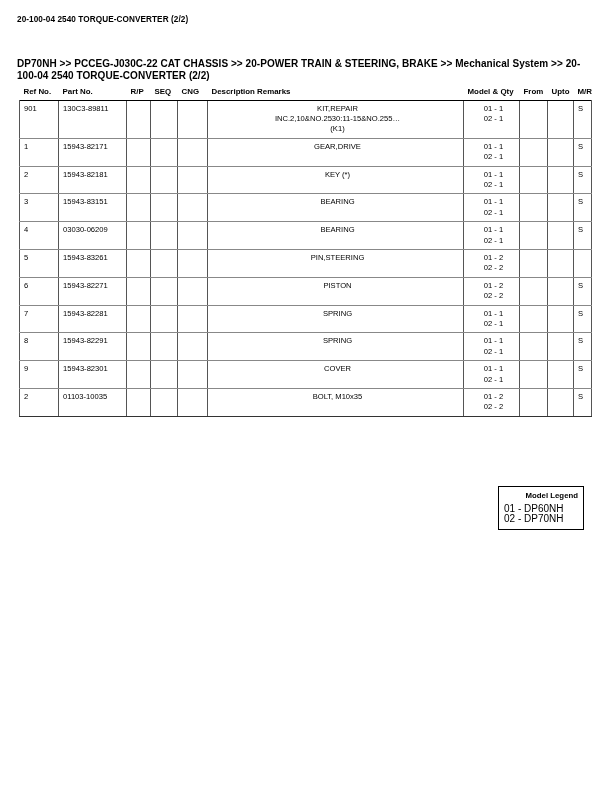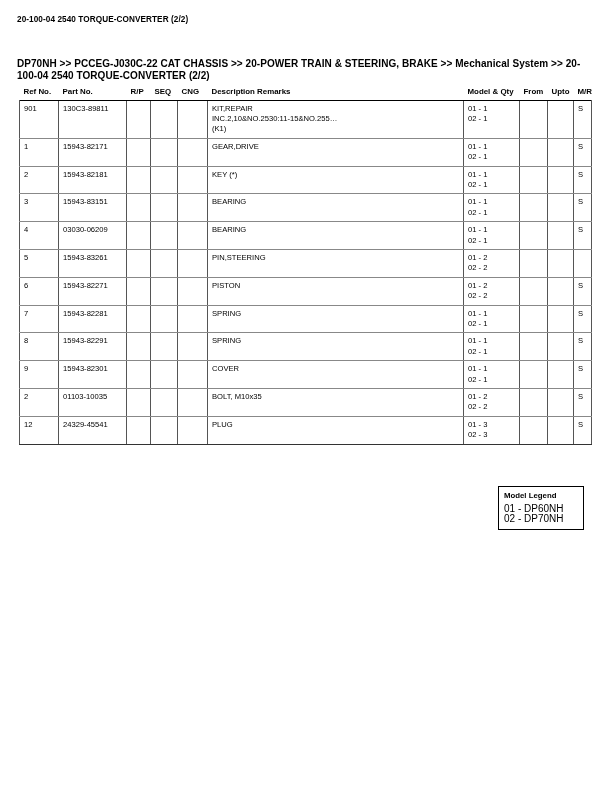--- a/index.html
+++ b/index.html
@@ -82,21 +82,21 @@
     line-height: 10.4px;
     height: 10px;
   }
   table.parts td.last-col {
     border-right: 0.8px solid #555;
   }
   table.parts tbody tr:last-child > td {
     border-bottom: 1.1px solid #333;
   }
 
-  .cellline { display: block; white-space: nowrap; }
+  .cellline { display: block; white-space: nowrap; text-align: center; }
   .mr-cell { text-align: left; padding-left: 5px; }
 
   
   col.c-ref   { width: 39px; }
   col.c-part  { width: 68px; }
   col.c-rp    { width: 24px; }
   col.c-seq   { width: 27px; }
   col.c-cng   { width: 30px; }
   col.c-desc  { width: 256px; }
   col.c-model { width: 56px; }
@@ -110,21 +110,21 @@
     left: 498px;
     top: 486px;
     width: 74px;
     border: 0.9px solid #000;
     padding: 4px 5px 5px 5px;
     background: #fff;
   }
   .legend-title {
     font-size: 7.8px;
     font-weight: bold;
-    text-align: left;
+    text-align: right;
     margin-bottom: 4px;
     white-space: nowrap;
   }
   .legend-line {
     font-size: 10px;
     line-height: 10.2px;
     white-space: nowrap;
   }
 </style>
 </head>
@@ -347,37 +347,20 @@
               <span class="cellline">BOLT, M10x35</span>
             </td>
             <td>
               <span class="cellline">01 - 2</span>
               <span class="cellline">02 - 2</span>
             </td>
             <td></td>
             <td></td>
             <td class="last-col mr-cell">S</td>
           </tr>
-          <tr>
-            <td>12</td>
-            <td>24329-45541</td>
-            <td></td>
-            <td></td>
-            <td></td>
-            <td>
-              <span class="cellline">PLUG</span>
-            </td>
-            <td>
-              <span class="cellline">01 - 3</span>
-              <span class="cellline">02 - 3</span>
-            </td>
-            <td></td>
-            <td></td>
-            <td class="last-col mr-cell">S</td>
-          </tr>
         </tbody>
     </table>
   </div>
 
   <div class="legend">
     <div class="legend-title">Model Legend</div>
     <div id="legend-entries">
         <div class="legend-line">01 - DP60NH</div>
         <div class="legend-line">02 - DP70NH</div>
       </div>

